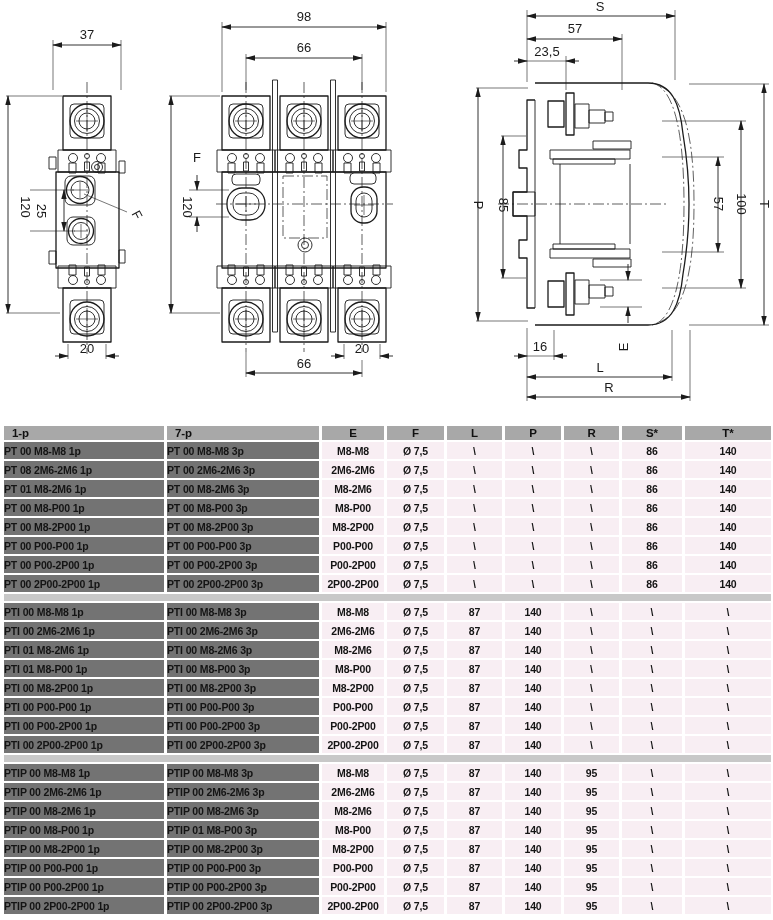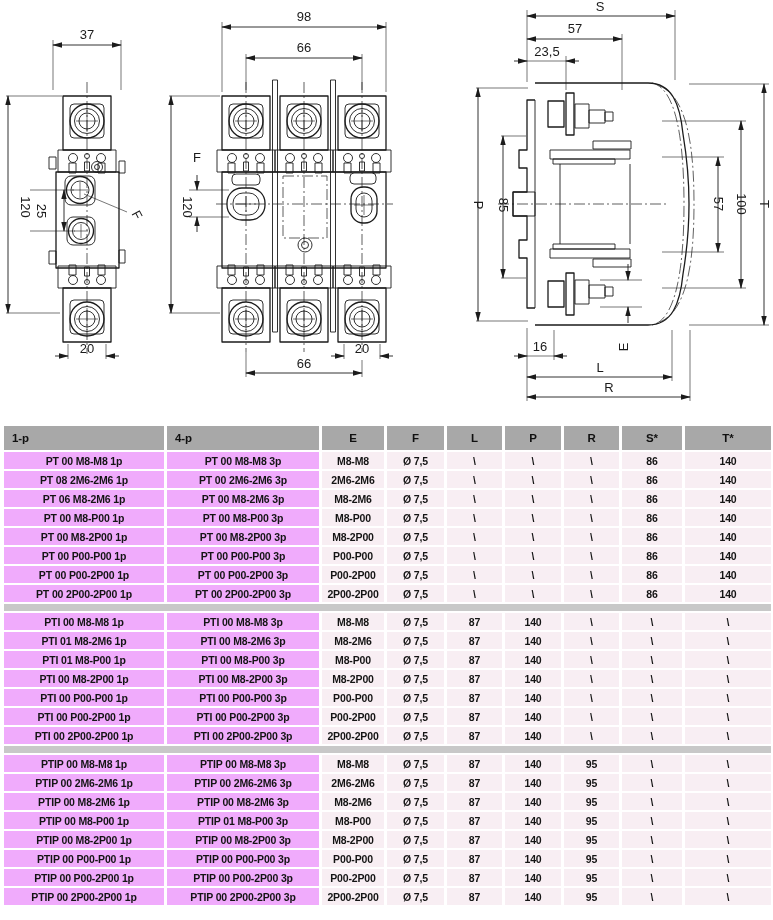--- a/index.html
+++ b/index.html
@@ -7,24 +7,24 @@
   .drawing-wrap{width:773px;height:418px;background:#fff;}
   svg{display:block;}
   svg text{font-family:"Liberation Sans",sans-serif;fill:#1b1b1b;}
   .t{font-size:13px;}
   .o{stroke:#1b1b1b;stroke-width:1.3;fill:none;stroke-linejoin:round;}
   .o2{stroke:#1b1b1b;stroke-width:0.9;fill:none;stroke-linejoin:round;}
   .d{stroke:#1b1b1b;stroke-width:0.9;fill:none;}
   .x{stroke:#1b1b1b;stroke-width:0.6;fill:none;}
   .c{stroke:#1b1b1b;stroke-width:0.7;fill:none;stroke-dasharray:11 3 2 3;}
   table.spec{width:767px;margin:6px 1px 0 1px;border-collapse:separate;border-spacing:3px 2px;table-layout:fixed;}
-  table.spec th{background:#a8a8a8;color:#101010;font-size:11.5px;font-weight:bold;height:24px;padding:0;text-align:center;letter-spacing:-0.1px;}
+  table.spec th{background:#a8a8a8;color:#101010;font-size:11.5px;font-weight:bold;height:14px;padding:0;text-align:center;letter-spacing:-0.1px;}
   table.spec th.l{text-align:left;padding-left:8px;}
   table.spec td{height:17px;padding:0;font-size:10.5px;font-weight:bold;color:#141414;letter-spacing:-0.15px;white-space:nowrap;overflow:hidden;}
-  td.name{background:#f0abfc;text-align:center;padding-left:8px;}
+  td.name{background:#737373;text-align:left;padding-left:8px;}
   td.val{background:#f8eef3;text-align:center;}
   tr.sep td{background:#c8c8c8;height:7px;}
 </style>
 </head>
 <body>
 
 <div class="drawing-wrap">
 <svg width="773" height="418" viewBox="0 0 773 418">
   <defs>
     <marker id="mE" orient="auto" markerWidth="12" markerHeight="8" refX="10" refY="4">
@@ -283,21 +283,21 @@
       <col style="width:57px">
     <col style="width:55px">
       <col style="width:56px">
       <col style="width:55px">
       <col style="width:60px">
       <col style="width:86px">
   </colgroup>
   <thead>
     <tr>
       <th class="l">1-p</th>
-      <th class="l">4-p</th>
+      <th class="l">7-p</th>
       <th>E</th>
       <th>F</th>
       <th>L</th>
       <th>P</th>
       <th>R</th>
       <th>S*</th>
       <th>T*</th>
     </tr>
   </thead>
   <tbody>
@@ -317,21 +317,21 @@
         <td class="name">PT 00 2M6-2M6 3p</td>
         <td class="val">2M6-2M6</td>
         <td class="val">Ø 7,5</td>
         <td class="val">\</td>
         <td class="val">\</td>
         <td class="val">\</td>
         <td class="val">86</td>
         <td class="val">140</td>
       </tr>
       <tr>
-        <td class="name">PT 06 M8-2M6 1p</td>
+        <td class="name">PT 01 M8-2M6 1p</td>
         <td class="name">PT 00 M8-2M6 3p</td>
         <td class="val">M8-2M6</td>
         <td class="val">Ø 7,5</td>
         <td class="val">\</td>
         <td class="val">\</td>
         <td class="val">\</td>
         <td class="val">86</td>
         <td class="val">140</td>
       </tr>
       <tr>
@@ -397,20 +397,31 @@
         <td class="name">PTI 00 M8-M8 3p</td>
         <td class="val">M8-M8</td>
         <td class="val">Ø 7,5</td>
         <td class="val">87</td>
         <td class="val">140</td>
         <td class="val">\</td>
         <td class="val">\</td>
         <td class="val">\</td>
       </tr>
       <tr>
+        <td class="name">PTI 00 2M6-2M6 1p</td>
+        <td class="name">PTI 00 2M6-2M6 3p</td>
+        <td class="val">2M6-2M6</td>
+        <td class="val">Ø 7,5</td>
+        <td class="val">87</td>
+        <td class="val">140</td>
+        <td class="val">\</td>
+        <td class="val">\</td>
+        <td class="val">\</td>
+      </tr>
+      <tr>
         <td class="name">PTI 01 M8-2M6 1p</td>
         <td class="name">PTI 00 M8-2M6 3p</td>
         <td class="val">M8-2M6</td>
         <td class="val">Ø 7,5</td>
         <td class="val">87</td>
         <td class="val">140</td>
         <td class="val">\</td>
         <td class="val">\</td>
         <td class="val">\</td>
       </tr>

